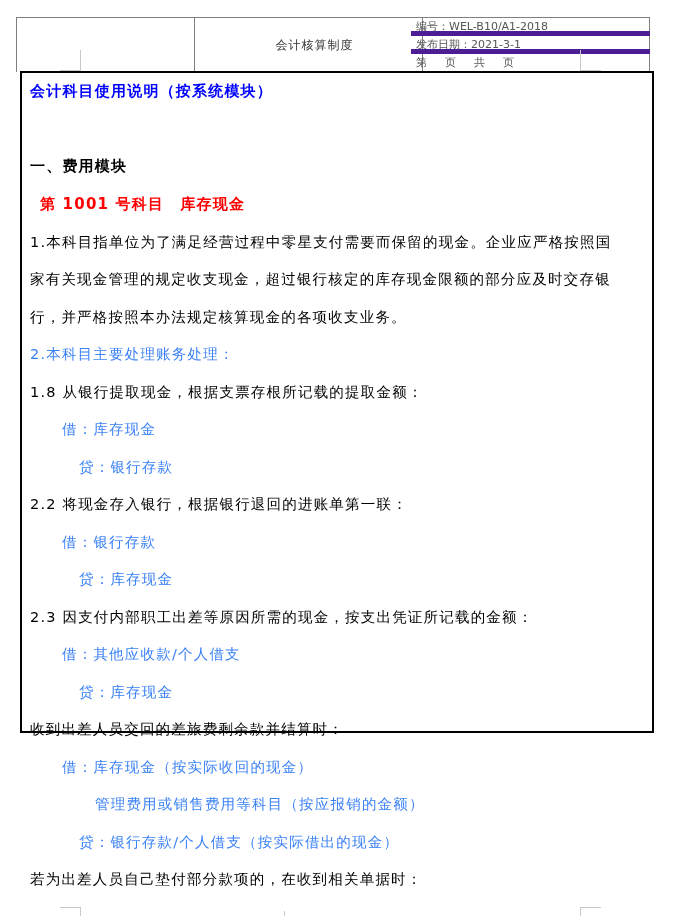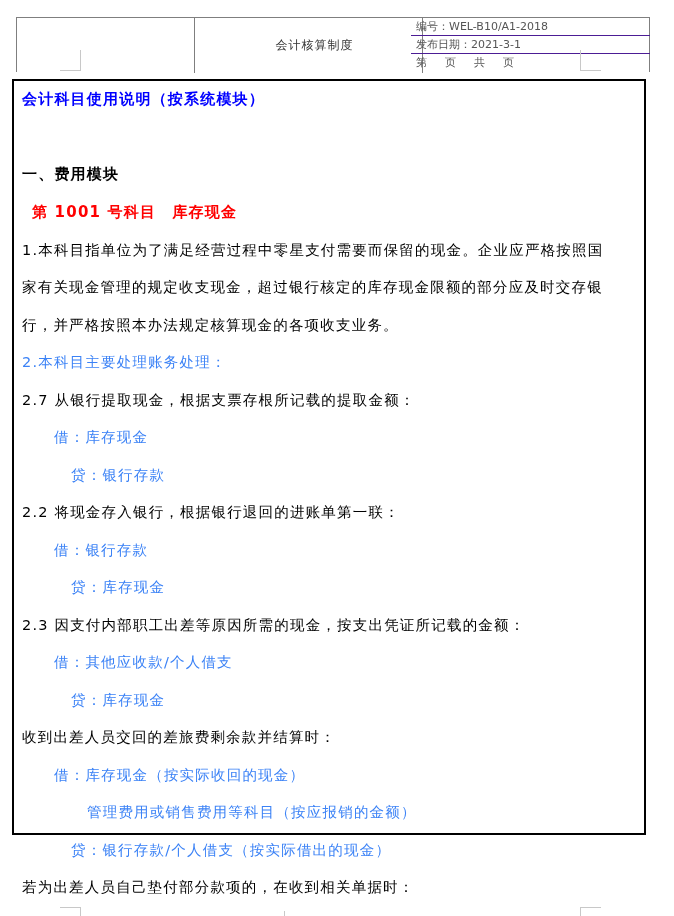--- a/index.html
+++ b/index.html
@@ -6,34 +6,34 @@
   body { width: 674px; height: 916px; position: relative; overflow: hidden;
          font-family: "DejaVu Sans", "Liberation Sans", sans-serif; color: #000; }
 
   
   .hdr { position: absolute; left: 16px; top: 17px; width: 634px; height: 55px;
          border: 1px solid #7f7f7f; border-bottom: none; box-sizing: border-box; }
   .hdr .c1 { position: absolute; left: 0; top: 0; width: 178px; height: 55px; border-right: 1px solid #7f7f7f; box-sizing: border-box; }
   .hdr .c2 { position: absolute; left: 190px; top: 0; width: 216px; height: 55px; border-right: 1px solid #7f7f7f; box-sizing: border-box;
              display: flex; align-items: center; justify-content: center; font-size: 12px; color: #333; letter-spacing: 1px; }
   .hdr .c3 { position: absolute; left: 394px; top: 0; width: 239px; height: 55px; }
-  .hdr .row { height: 18px; border-bottom: 1px solid #4c1d95; box-sizing: border-box;
+  .hdr .row { height: 18px; border-bottom: 5px solid #4c1d95; box-sizing: border-box;
               font-size: 11px; color: #555; line-height: 17px; padding-left: 5px; white-space: nowrap; }
   .hdr .row:last-child { border-bottom: none; height: 19px; }
   .hdr .row.pg span { display: inline-block; margin-right: 18px; }
 
   .mark { position: absolute; border-color: #c8c8c8; border-style: solid; width: 20px; height: 20px; }
   .mark.bl { border-width: 0 1px 1px 0; }
   .mark.br { border-width: 0 0 1px 1px; }
   .mark.tl { border-width: 1px 1px 0 0; }
   .mark.tr { border-width: 1px 0 0 1px; }
 
   
-  .box { position: absolute; left: 12px; top: 71px; width: 634px; height: 756px;
-         border: 2px solid #000; box-sizing: border-box; margin-top: 8px; }
+  .box { position: absolute; left: 20px; top: 71px; width: 634px; height: 662px;
+         border: 2px solid #000; box-sizing: border-box; }
   .line { position: absolute; left: 8px; font-size: 14.5px; white-space: nowrap; letter-spacing: 1.2px; }
   .title { color: #0000ff; font-weight: bold; font-size: 15px; }
   .h1 { font-weight: bold; font-size: 15px; }
   .h2 { color: #ff0000; font-weight: bold; font-size: 15px; left: 18px; }
   .red { color: #3b82f6; }
   .ind1 { left: 40px; }
   .ind2 { left: 57px; }
   .ind3 { left: 73px; }
 </style>
 </head>
@@ -61,21 +61,21 @@
   <div class="line title" style="top:9px;">会计科目使用说明（按系统模块）</div>
   <div class="line h1" style="top:84px;">一、费用模块</div>
   <div class="line h2" style="top:122px;">第 1001 号科目　库存现金</div>
 
   <div class="line" style="top:160px;">1.本科目指单位为了满足经营过程中零星支付需要而保留的现金。企业应严格按照国</div>
   <div class="line" style="top:197px;">家有关现金管理的规定收支现金，超过银行核定的库存现金限额的部分应及时交存银</div>
   <div class="line" style="top:235px;">行，并严格按照本办法规定核算现金的各项收支业务。</div>
 
   <div class="line red" style="top:272px;">2.本科目主要处理账务处理：</div>
 
-  <div class="line" style="top:310px;">2.7 从银行提取现金，根据支票存根所记载的提取金额：</div>
+  <div class="line" style="top:310px;">1.8 从银行提取现金，根据支票存根所记载的提取金额：</div>
   <div class="line red ind1" style="top:347px;">借：库存现金</div>
   <div class="line red ind2" style="top:385px;">贷：银行存款</div>
 
   <div class="line" style="top:422px;">2.2 将现金存入银行，根据银行退回的进账单第一联：</div>
   <div class="line red ind1" style="top:460px;">借：银行存款</div>
   <div class="line red ind2" style="top:497px;">贷：库存现金</div>
 
   <div class="line" style="top:535px;">2.3 因支付内部职工出差等原因所需的现金，按支出凭证所记载的金额：</div>
   <div class="line red ind1" style="top:572px;">借：其他应收款/个人借支</div>
   <div class="line red ind2" style="top:610px;">贷：库存现金</div>

